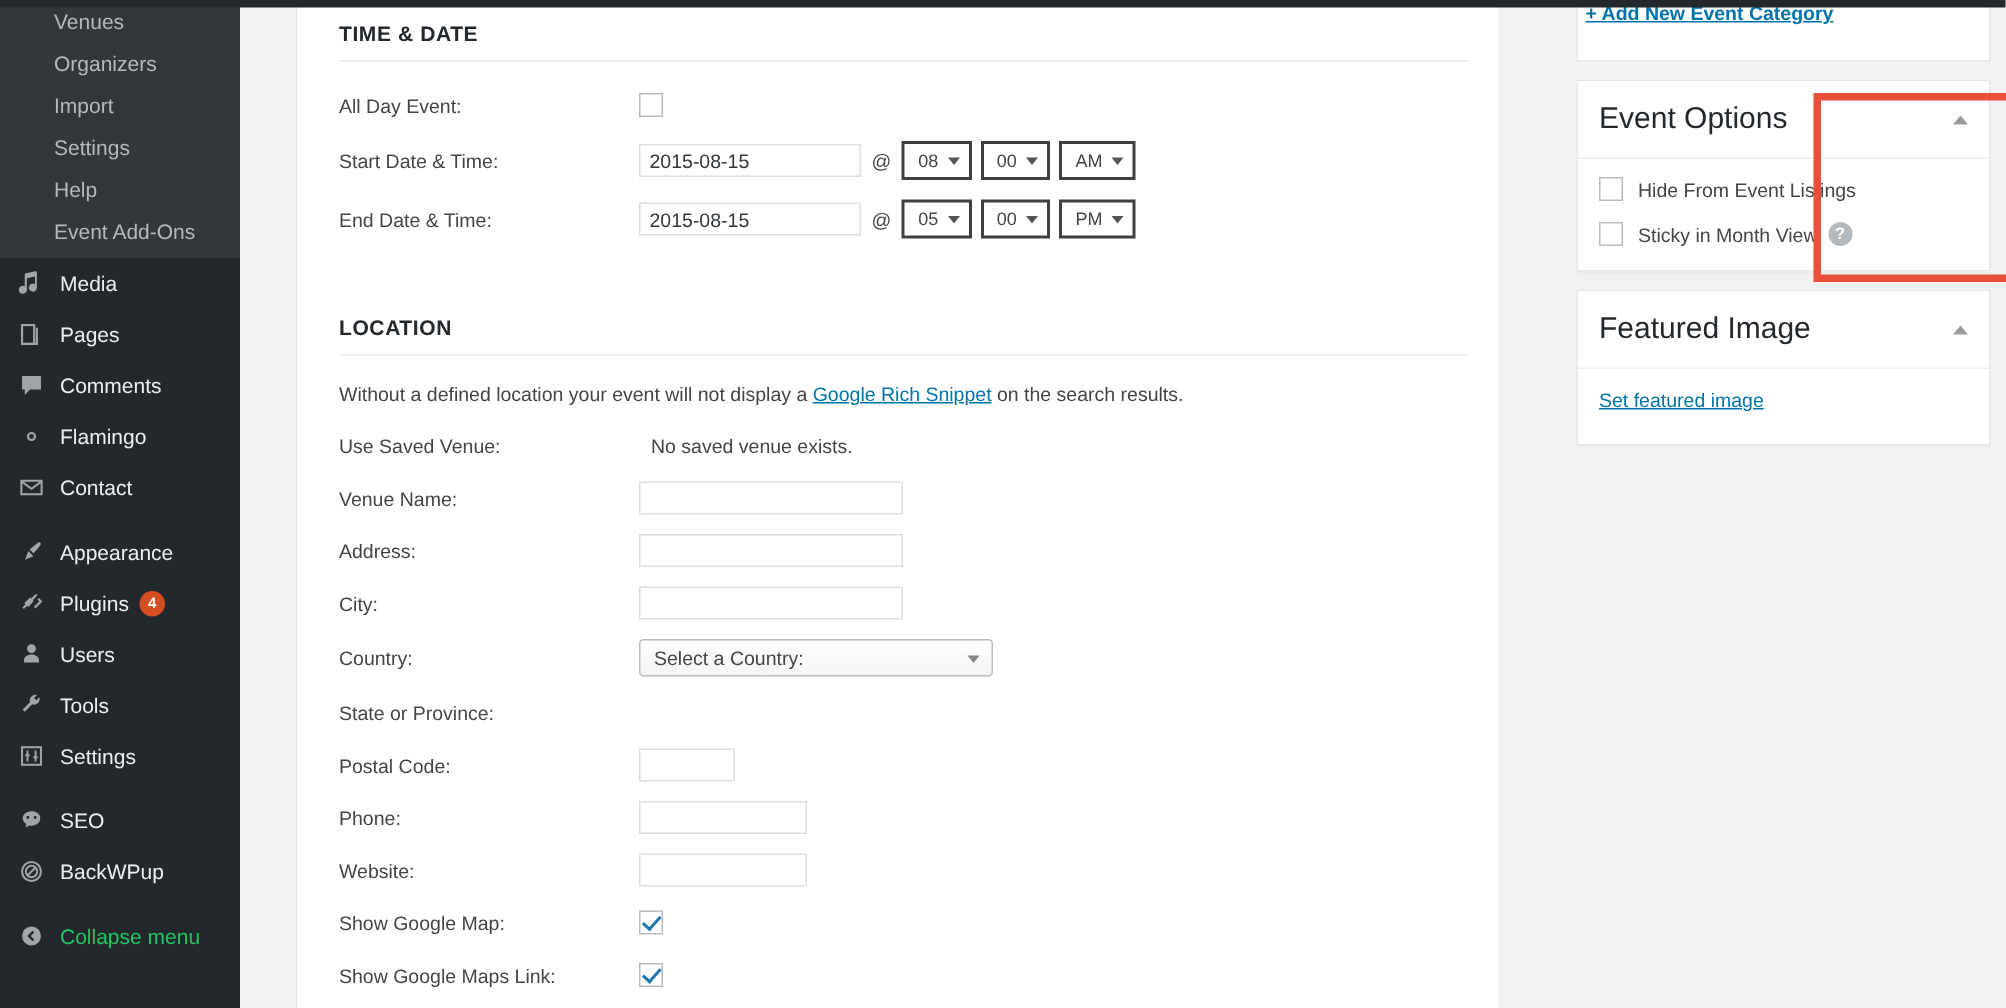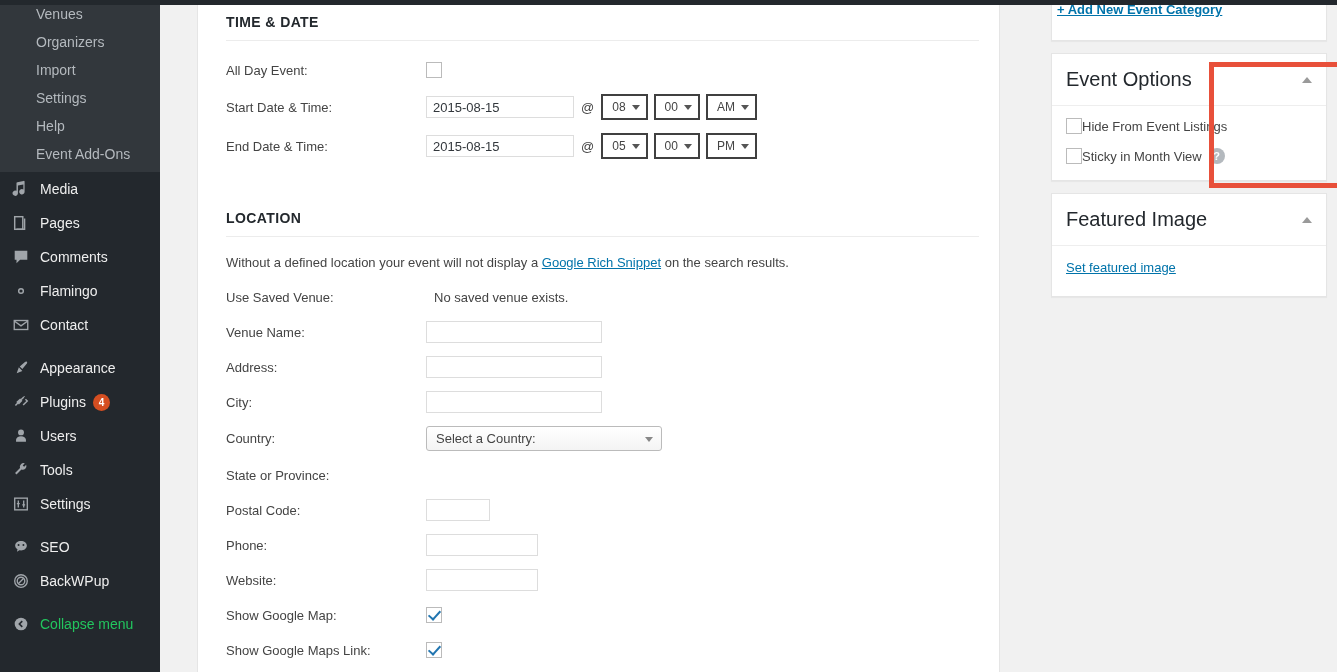--- a/index.html
+++ b/index.html
@@ -241,21 +241,21 @@
     border-bottom: 6px solid #9a9a9a;
   }
   .panel-bd { padding: 12px 14px 14px 14px; }
 
   .optrow {
     display: flex; align-items: center;
     margin-bottom: 14px;
   }
   .optrow:last-child { margin-bottom: 2px; }
   .optrow .olabel {
-    font-size: 13px; color: #444; 
+    font-size: 13px; color: #444; margin-left: 10px;
   }
   .helpdot {
     display: inline-flex; align-items: center; justify-content: center;
     width: 16px; height: 16px; border-radius: 50%;
     background: #b4b9be; color: #fff;
     font-size: 11px; font-weight: bold;
     margin-left: 7px;
     cursor: pointer;
     line-height: 1;
   }

